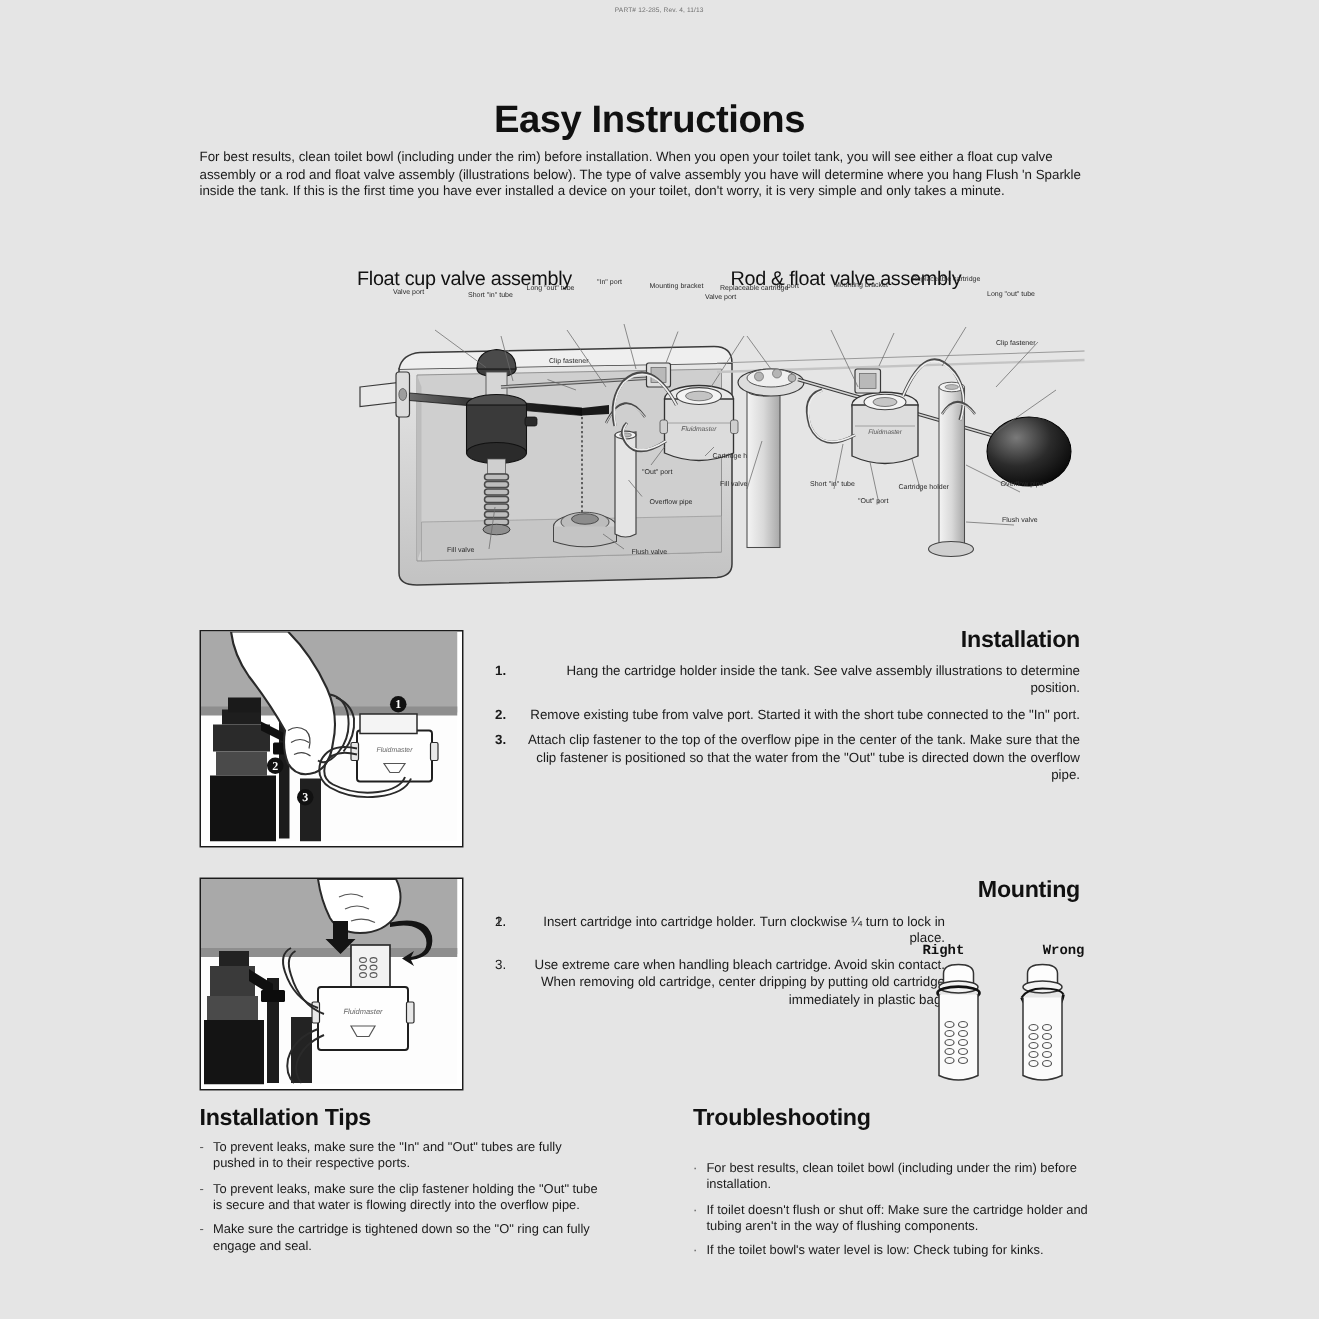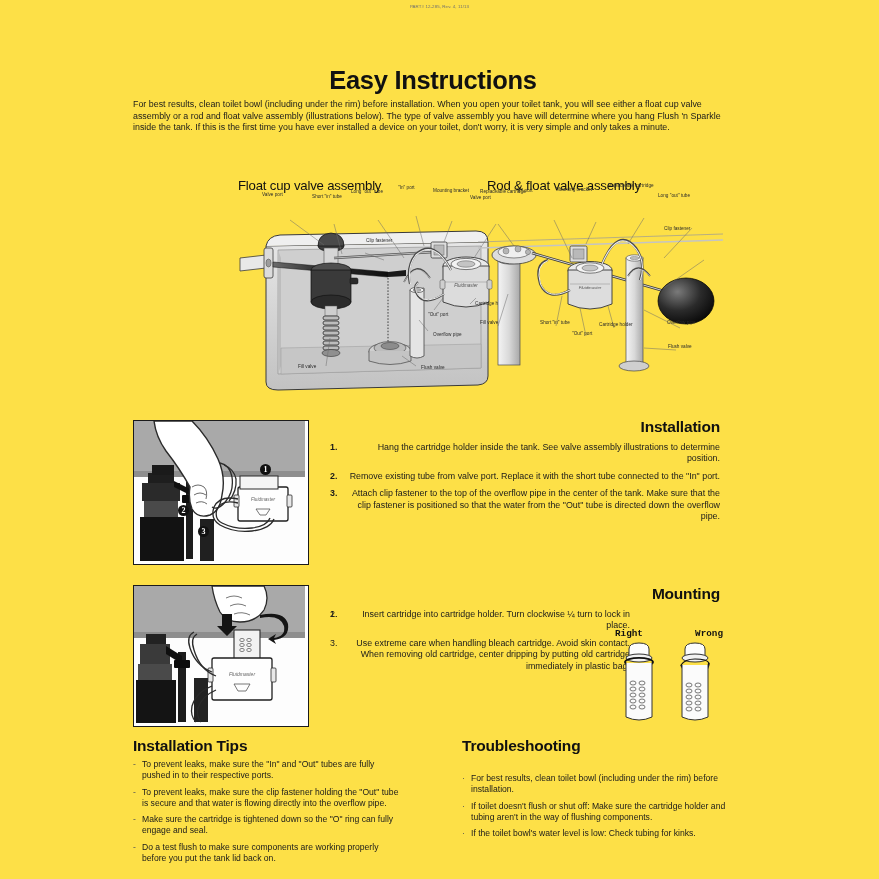--- a/index.html
+++ b/index.html
@@ -12,21 +12,21 @@
     width: 879px;
     height: 879px;
     position: relative;
     font-family: "Liberation Sans", sans-serif;
     color: #1a1a1a;
     overflow: hidden;
   }
   .page {
     position: absolute;
     inset: 0;
-    background: #fde047;
+    background: #e5e5e5;
   }
 
   
   .partno {
     position: absolute;
     top: 4px;
     left: 0;
     right: 0;
     text-align: center;
     font-size: 4.4px;
@@ -495,21 +495,21 @@
 
   <div class="block" id="block-install">
     <h2 class="sec">Installation</h2>
     <ol class="steps">
       <li>
         <span class="num">1.</span>
         <span>Hang the cartridge holder inside the tank. See valve assembly illustrations to determine position.</span>
       </li>
       <li>
         <span class="num">2.</span>
-        <span>Remove existing tube from valve port. Replace it with the short tube connected to the "In" port.</span>
+        <span>Remove existing tube from valve port. Started it with the short tube connected to the "In" port.</span>
       </li>
       <li>
         <span class="num">3.</span>
         <span>Attach clip fastener to the top of the overflow pipe in the center of the tank. Make sure that the clip fastener is positioned so that the water from the "Out" tube is directed down the overflow pipe.</span>
       </li>
     </ol>
   </div>
 
   <div class="photo-panel" id="panel-cartridge">
     <svg width="171" height="137" viewBox="0 0 171 137">
@@ -624,21 +624,20 @@
   </div>
 
   <div class="bottom">
 
     <div class="bcol" id="col-tips">
       <h2 class="sec">Installation Tips</h2>
       <ul class="tips">
         <li>To prevent leaks, make sure the "In" and "Out" tubes are fully pushed in to their respective ports.</li>
         <li>To prevent leaks, make sure the clip fastener holding the "Out" tube is secure and that water is flowing directly into the overflow pipe.</li>
         <li>Make sure the cartridge is tightened down so the "O" ring can fully engage and seal.</li>
-        <li>Do a test flush to make sure components are working properly before you put the tank lid back on.</li>
       </ul>
     </div>
 
     <div class="bcol" id="col-trouble">
       <h2 class="sec">Troubleshooting</h2>
       <ul class="tips">
         <li>For best results, clean toilet bowl (including under the rim) before installation.</li>
         <li>If toilet doesn't flush or shut off: Make sure the cartridge holder and tubing aren't in the way of flushing components.</li>
         <li>If the toilet bowl's water level is low: Check tubing for kinks.</li>
       </ul>

